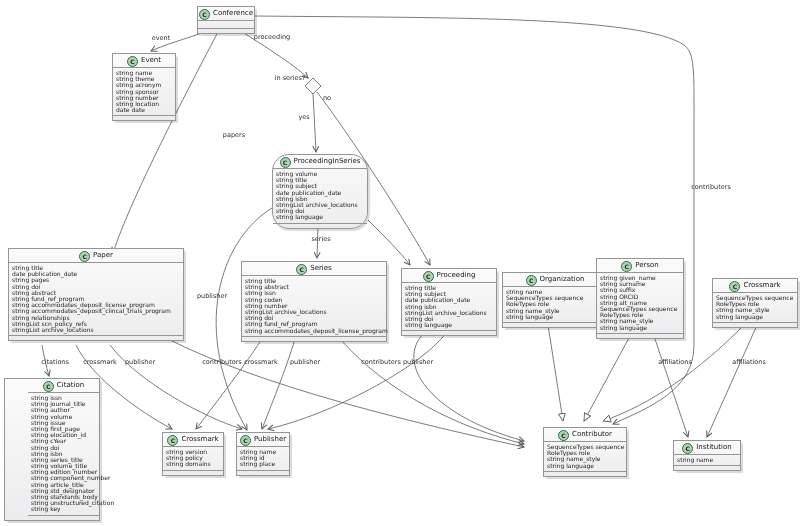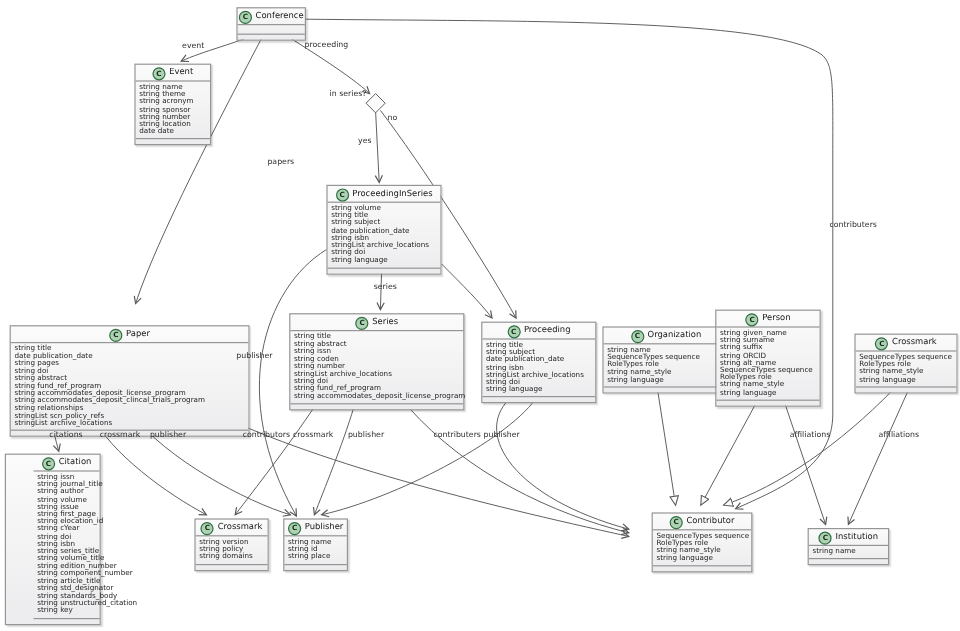--- a/index.html
+++ b/index.html
@@ -81,38 +81,38 @@
           <div class="attr">string name</div>
           <div class="attr">string theme</div>
           <div class="attr">string acronym</div>
           <div class="attr">string sponsor</div>
           <div class="attr">string number</div>
           <div class="attr">string location</div>
           <div class="attr">date date</div>
         </div>
         <div class="cls-methods"></div>
       </div>
-      <div class="cls" style="left: 272px; top: 154px; width: 96px;">
+      <div class="cls" style="left: 272px; top: 154px; width: 96px; border-radius: 17px;">
         <div class="cls-title">
           <span class="cicon">C</span>
           <span>ProceedingInSeries</span>
         </div>
         <div class="cls-attrs">
           <div class="attr">string volume</div>
           <div class="attr">string title</div>
           <div class="attr">string subject</div>
           <div class="attr">date publication_date</div>
           <div class="attr">string isbn</div>
           <div class="attr">stringList archive_locations</div>
           <div class="attr">string doi</div>
           <div class="attr">string language</div>
         </div>
         <div class="cls-methods"></div>
       </div>
-      <div class="cls" style="left: 8px; top: 271px; width: 200px;">
+      <div class="cls" style="left: 8px; top: 248px; width: 176px;">
         <div class="cls-title">
           <span class="cicon">C</span>
           <span>Paper</span>
         </div>
         <div class="cls-attrs">
           <div class="attr">string title</div>
           <div class="attr">date publication_date</div>
           <div class="attr">string pages</div>
           <div class="attr">string doi</div>
           <div class="attr">string abstract</div>
@@ -197,21 +197,21 @@
           <span>Crossmark</span>
         </div>
         <div class="cls-attrs">
           <div class="attr">SequenceTypes sequence</div>
           <div class="attr">RoleTypes role</div>
           <div class="attr">string name_style</div>
           <div class="attr">string language</div>
         </div>
         <div class="cls-methods"></div>
       </div>
-      <div class="cls" style="left: 4px; top: 378px; width: 80px; padding-left: 23px;">
+      <div class="cls" style="left: 4px; top: 378px; width: 96px; padding-left: 23px;">
         <div class="cls-title">
           <span class="cicon">C</span>
           <span>Citation</span>
         </div>
         <div class="cls-attrs">
           <div class="attr">string issn</div>
           <div class="attr">string journal_title</div>
           <div class="attr">string author</div>
           <div class="attr">string volume</div>
           <div class="attr">string issue</div>

